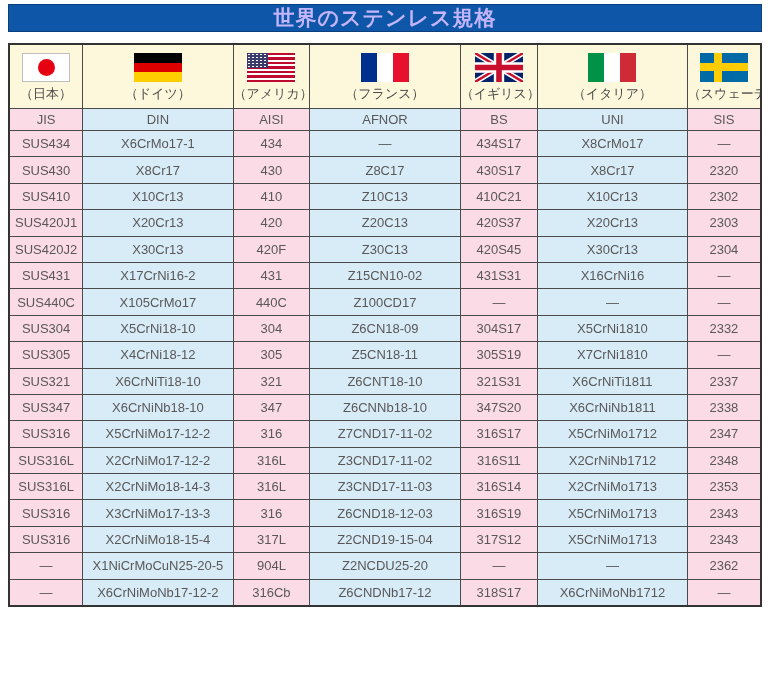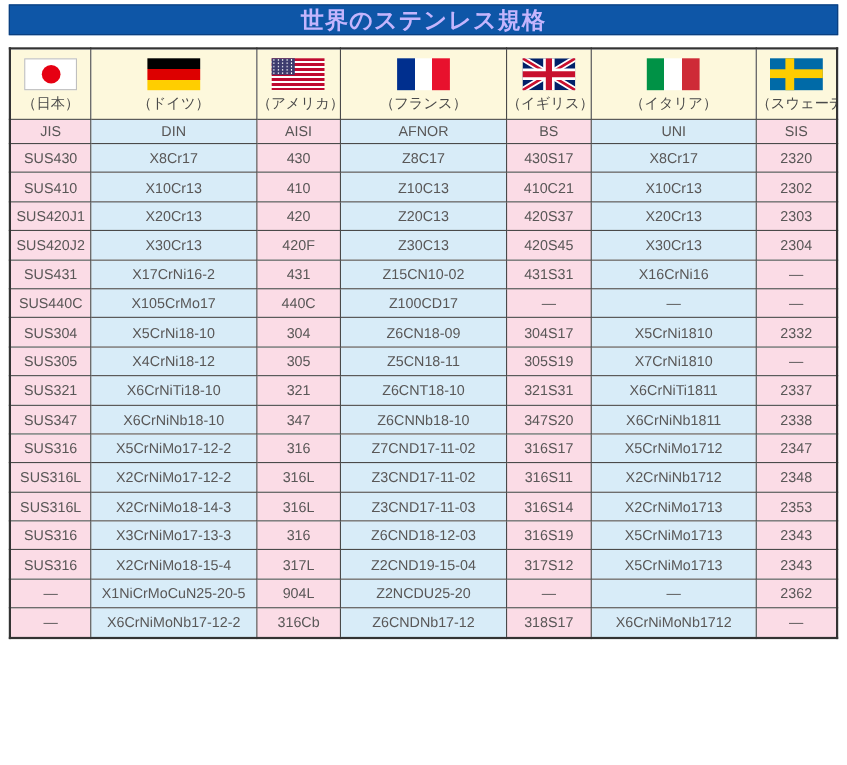--- a/index.html
+++ b/index.html
@@ -117,20 +117,29 @@
       <th class="c-blue">DIN</th>
       <th class="c-pink">AISI</th>
       <th class="c-blue">AFNOR</th>
       <th class="c-pink">BS</th>
       <th class="c-blue">UNI</th>
       <th class="c-pink">SIS</th>
     </tr>
   </thead>
   <tbody>
       <tr>
+        <td class="c-pink">SUS434</td>
+        <td class="c-blue">X6CrMo17-1</td>
+        <td class="c-pink">434</td>
+        <td class="c-blue">—</td>
+        <td class="c-pink">434S17</td>
+        <td class="c-blue">X8CrMo17</td>
+        <td class="c-pink">—</td>
+      </tr>
+      <tr>
         <td class="c-pink">SUS430</td>
         <td class="c-blue">X8Cr17</td>
         <td class="c-pink">430</td>
         <td class="c-blue">Z8C17</td>
         <td class="c-pink">430S17</td>
         <td class="c-blue">X8Cr17</td>
         <td class="c-pink">2320</td>
       </tr>
       <tr>
         <td class="c-pink">SUS410</td>

